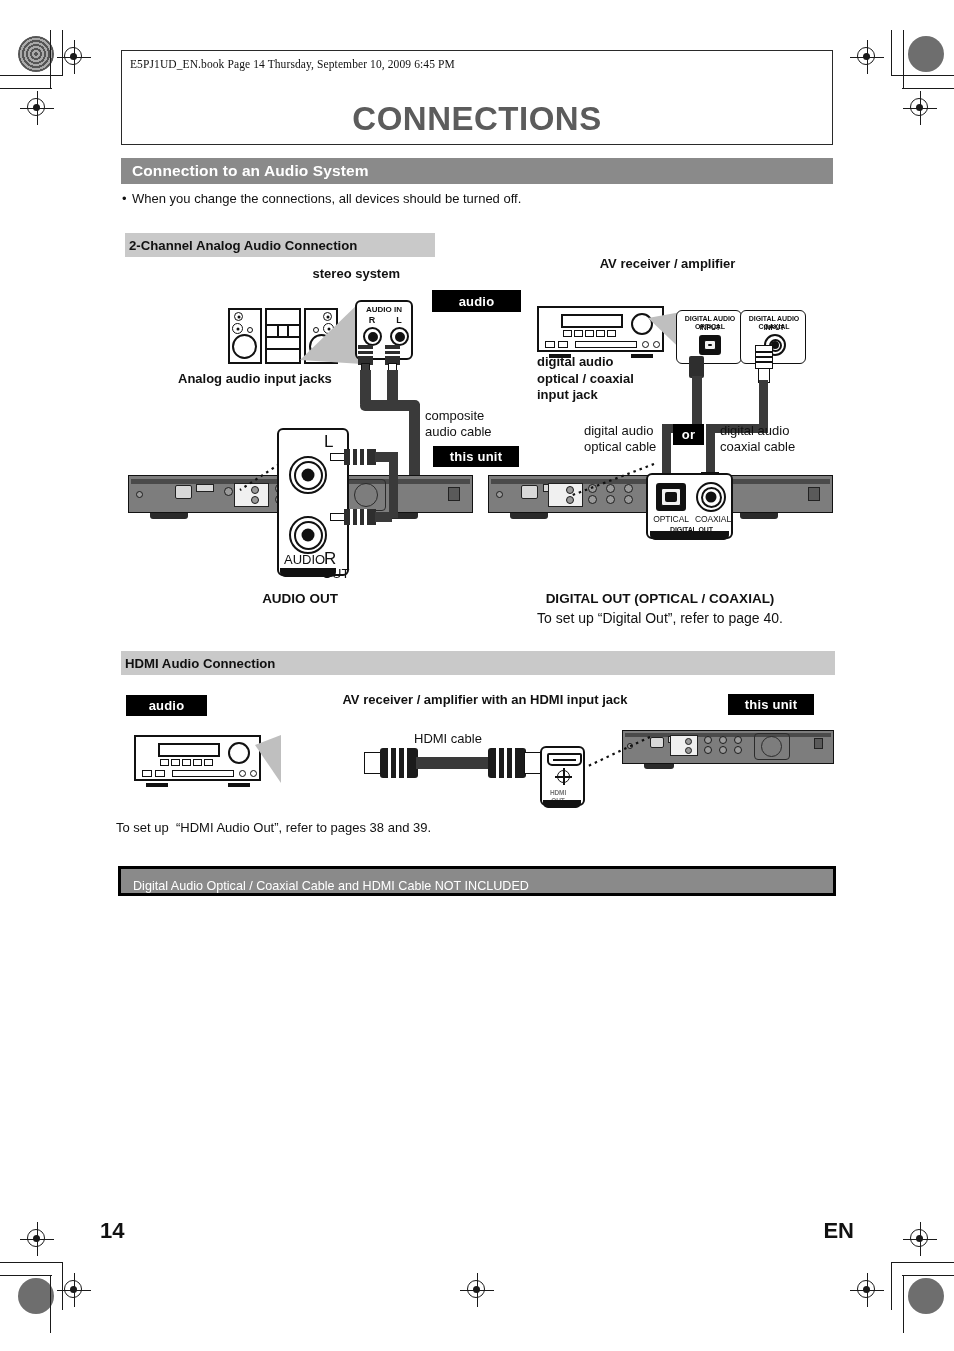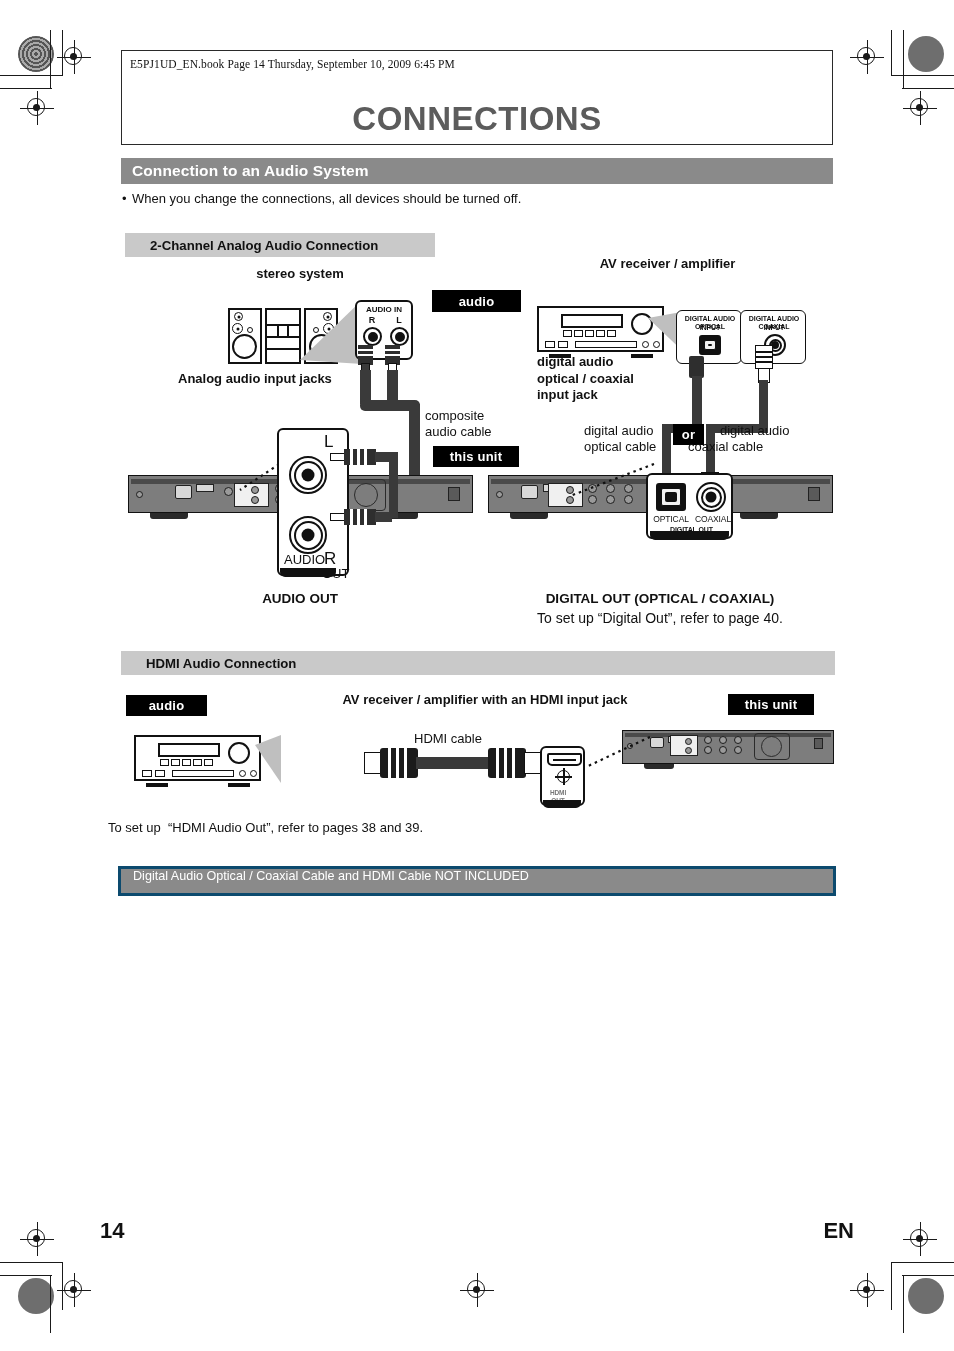--- a/index.html
+++ b/index.html
@@ -93,21 +93,21 @@
     letter-spacing: 0.1px;
   }
   .subbar {
     position: absolute;
     background: #c9c9c9;
     color: #111;
     font-size: 13.2px;
     font-weight: bold;
     display: flex;
     align-items: center;
-    padding-left: 25px;
+    padding-left: 4px;
     box-sizing: border-box;
   }
   .bullets {
     position: absolute;
     left: 122px; top: 190px;
     font-size: 13px;
     line-height: 18.5px;
     color: #111;
   }
   .bullets div { white-space: nowrap; }
@@ -226,25 +226,25 @@
   .hdmiport .slot { position: absolute; left: 4px; right: 4px; top: 4px; bottom: 4px; border: 1.4px solid #111; box-sizing: border-box; background:#fff;}
 
   
   .hconn { position: absolute; background: #1b1b1b; }
   .hcoll { position: absolute; background: #fff; border: 1.6px solid #111; box-sizing: border-box; }
 
   
   .notebar {
     position: absolute;
     background: #8a8a8a;
-    border: 3px solid #0c4a6e;
+    border: 3px solid #000000;
     box-sizing: border-box;
     color: #fff;
     font-size: 12.6px;
-    display: flex; align-items: flex-start;
+    display: flex; align-items: flex-end;
     padding-left: 12px;
   }
 
   
   .pagenum {
     position: absolute; left: 100px; top: 1218px;
     font-size: 22px; font-weight: bold; color: #111;
   }
   .enmark {
     position: absolute; right: 100px; top: 1218px;
@@ -346,21 +346,21 @@
   </div>
 
   <div class="bullets">
     <div><span class="bl">•</span><span>When you change the connections, all devices should be turned off.</span></div>
   </div>
 
   <div class="subbar" style="left:125px;top:233px;width:310px;height:24px;">
     <span>2-Channel Analog Audio Connection</span>
   </div>
 
-  <div class="cap b center" style="left:200px;top:266px;width:200px;">stereo system</div>
+  <div class="cap b center" style="left:200px;top:266px;width:200px;text-align:right;">stereo system</div>
 
   <div class="stereo">
     <div class="spk l"></div>
     <div class="spk r"></div>
     <div class="center">
       <div class="slot" style="top:14px;"></div>
       <div class="slot" style="top:26px;"></div>
       <div class="slot" style="top:38px;"></div>
       <div style="position:absolute;left:10px;top:14px;width:2px;height:12px;background:#111;"></div>
       <div style="position:absolute;left:20px;top:14px;width:2px;height:12px;background:#111;"></div>
@@ -562,21 +562,21 @@
   <div class="cap b" style="left:537px;top:387px;">input jack</div>
 
   <div class="cap" style="left:584px;top:423px;">digital audio</div>
   <div class="cap" style="left:584px;top:439px;">optical cable</div>
 
   <div class="tag" style="left:673px;top:424px;width:31px;height:21px;">
     <span>or</span>
   </div>
 
   <div class="cap" style="left:720px;top:423px;">digital audio</div>
-  <div class="cap" style="left:688px;top:439px;">coaxial cable</div>
+  <div class="cap" style="left:720px;top:439px;">coaxial cable</div>
 
   <div class="chassis" style="left:488px;top:471px;width:345px;height:50px;">
     <div class="slab" style="left:0;top:4px;width:345px;height:38px;"></div>
     <div class="dark" style="left:3px;top:8px;width:339px;height:5px;"></div>
     <div class="foot" style="left:22px;top:42px;width:38px;height:6px;"></div>
     <div class="foot" style="left:252px;top:42px;width:38px;height:6px;"></div>
     <div class="jk" style="left:8px;top:20px;width:7px;height:7px;"></div>
     <div class="sq" style="left:33px;top:14px;width:17px;height:14px;border-radius:2px;"></div>
     <div class="sq" style="left:55px;top:13px;width:18px;height:8px;"></div>
     <div class="sq" style="left:60px;top:12px;width:35px;height:24px;background:#f0f0f0;"></div>
@@ -694,21 +694,21 @@
     <div class="jk" style="left:112px;top:20px;width:8px;height:8px;"></div>
     <div class="vent" style="left:132px;top:7px;width:36px;height:27px;border-radius:4px;"></div>
     <div class="vent" style="left:139px;top:10px;width:21px;height:21px;"></div>
     <div class="sq" style="left:192px;top:12px;width:9px;height:11px;background:#5a5a5a;"></div>
   </div>
 
   <svg class="ill" style="left:582px;top:735px;width:72px;height:36px;">
     <line x1="68" y1="2" x2="4" y2="32" stroke="#111" stroke-width="2.2" stroke-dasharray="2.5 4"></line>
   </svg>
 
-  <div class="cap" style="left:108px;top:820px;font-size:13px;text-align:center;">To set up  “HDMI Audio Out”, refer to pages 38 and 39.</div>
+  <div class="cap" style="left:116px;top:820px;font-size:13px;text-align:center;">To set up  “HDMI Audio Out”, refer to pages 38 and 39.</div>
 
   <div class="notebar" style="left:118px;top:866px;width:718px;height:30px;">
     <span>Digital Audio Optical / Coaxial Cable and HDMI Cable NOT INCLUDED</span>
   </div>
 
   <div class="pagenum">14</div>
   <div class="enmark">EN</div>
 
 </div>
 

